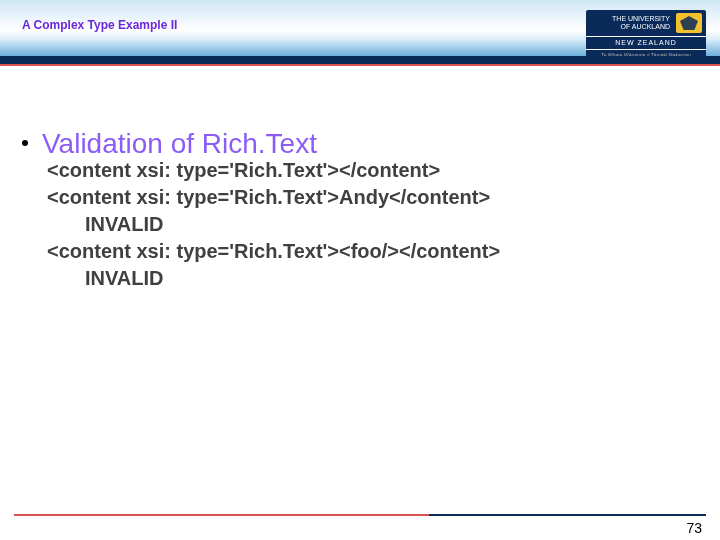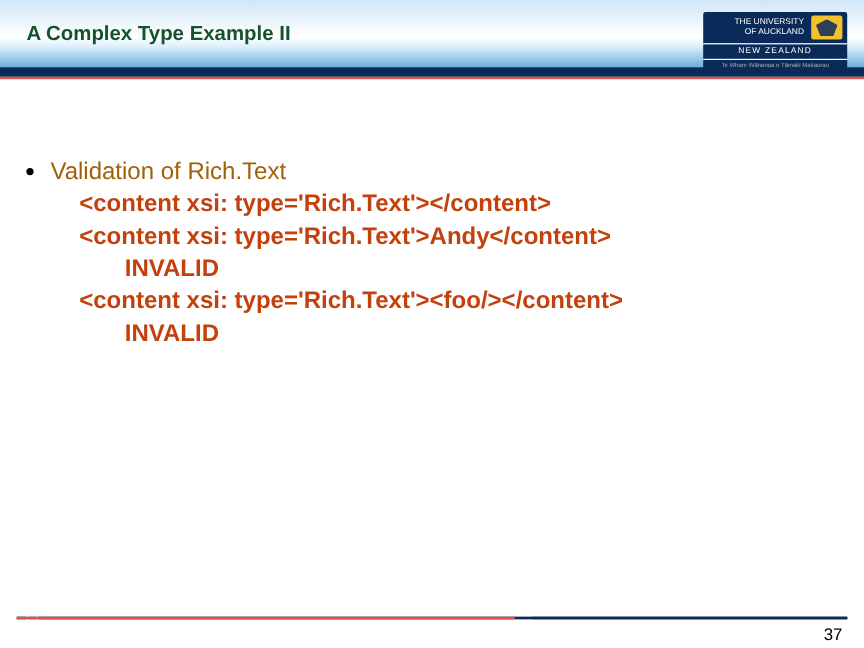--- a/index.html
+++ b/index.html
@@ -20,23 +20,23 @@
   .sky {
     position: absolute;
     top: 0; left: 0; right: 0;
     height: 56px;
     background: linear-gradient(180deg, #cfe7f6 0%, #e9f4fb 30%, #ffffff 55%, #dbeefb 70%, #6daedb 100%);
   }
   .title {
     position: absolute;
     top: 18px;
     left: 22px;
-    font-size: 17px;
+    font-size: 12px;
     font-weight: bold;
-    color: #14532d;
+    color: #6d28d9;
   }
   .logo {
     position: absolute;
     top: 10px;
     right: 14px;
     width: 120px;
   }
   .logo-top {
     height: 26px;
     background: #0a2a5a;
@@ -108,41 +108,41 @@
   }
   .content {
     position: absolute;
     top: 130px;
     left: 22px;
     right: 22px;
   }
   .bullet-item {
     display: flex;
     align-items: flex-start;
-    font-size: 20px;
-    color: #a16207;
+    font-size: 28px;
+    color: #8b5cf6;
   }
   .bullet-dot {
     width: 6px;
     height: 6px;
     background: #000;
     border-radius: 50%;
     margin-top: 10px;
     margin-right: 14px;
     flex-shrink: 0;
   }
   .bullet-text {
     line-height: 27px;
   }
   .code-block {
-    margin-left: 44px;
+    margin-left: 25px;
     font-size: 20px;
     font-weight: bold;
     line-height: 27px;
-    color: #c2410c;
+    color: #404040;
   }
   .code-block .sub {
     padding-left: 38px;
   }
   .footer-line {
     position: absolute;
     left: 14px;
     right: 14px;
     bottom: 24px;
     height: 2px;
@@ -206,13 +206,13 @@
   <div class="code-block">
     <div>&lt;content xsi: type='Rich.Text'&gt;&lt;/content&gt;</div>
     <div>&lt;content xsi: type='Rich.Text'&gt;Andy&lt;/content&gt;</div>
     <div class="sub">INVALID</div>
     <div>&lt;content xsi: type='Rich.Text'&gt;&lt;foo/&gt;&lt;/content&gt;</div>
     <div class="sub">INVALID</div>
   </div>
 </div>
 
 <div class="footer-line"></div>
-<div class="page-num">37</div>
+<div class="page-num">73</div>
 
 </body></html>

